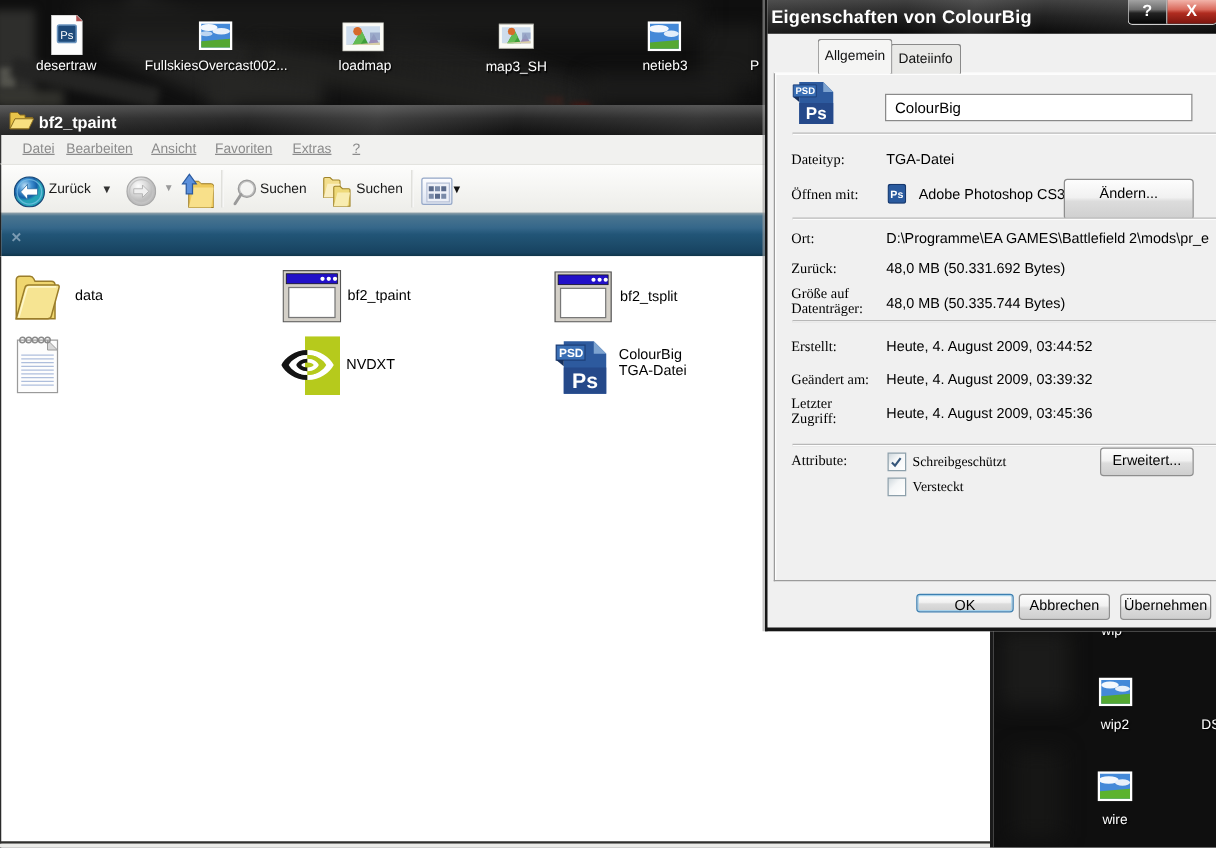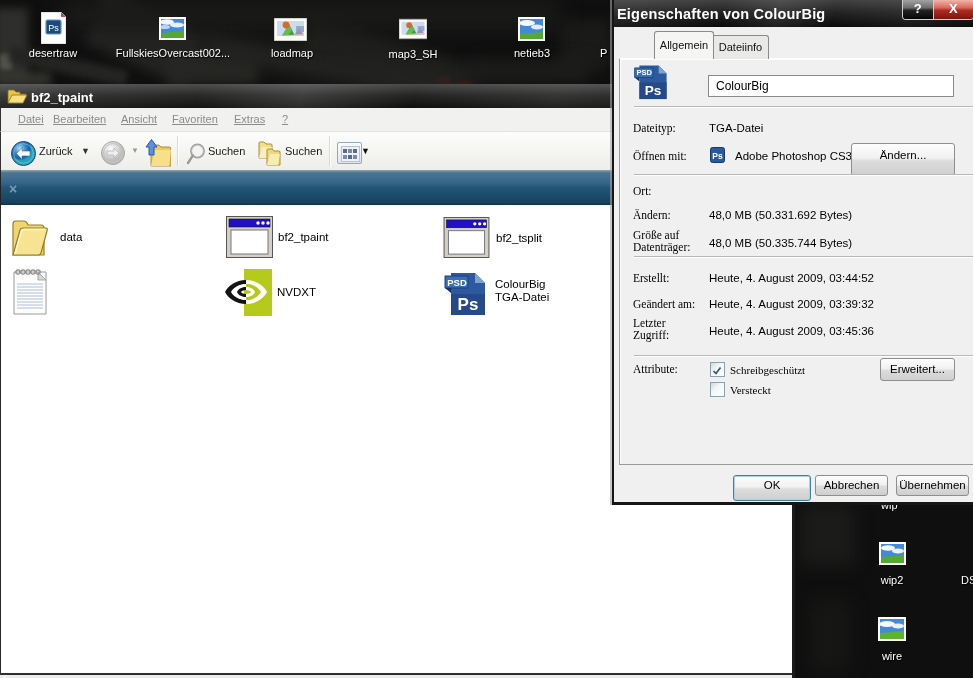--- a/index.html
+++ b/index.html
@@ -311,36 +311,37 @@
     <div class="dval" style="left:95px;top:122px">TGA-Datei</div>
   <div class="drow" style="left:19px;top:150px">Öffnen mit:</div>
   <svg style="position:absolute;left:96px;top:147px" width="15" height="16" viewBox="0 0 15 16">
     <rect x="0.5" y="0.5" width="14" height="15" rx="2" fill="#2a5a9e" stroke="#16386e"></rect>
     <text x="7.5" y="11.5" font-size="8.5" font-weight="bold" fill="#fff" text-anchor="middle" font-family="Liberation Sans">Ps</text>
   </svg>
   <div class="dval" style="left:121px;top:150px">Adobe Photoshop CS3</div>
   <div class="btn" style="left:237px;top:143px;width:104px;height:33px;line-height:22px">Ändern...</div>
   <div class="dsep" style="top:174px"></div>
   <div class="drow" style="left:19px;top:185px">Ort:</div>
-  <div class="drow" style="left:19px;top:209px">Ändern:</div>
+    <div class="dval" style="left:95px;top:185px">D:\Programme\EA GAMES\Battlefield 2\mods\pr_e</div>
+  <div class="drow" style="left:19px;top:209px">Zurück:</div>
     <div class="dval" style="left:95px;top:209px">48,0 MB (50.331.692 Bytes)</div>
   <div class="drow" style="left:19px;top:229px">Größe auf<br>Datenträger:</div>
     <div class="dval" style="left:95px;top:237px">48,0 MB (50.335.744 Bytes)</div>
   <div class="dsep" style="top:256px"></div>
   <div class="drow" style="left:19px;top:272px">Erstellt:</div>
     <div class="dval" style="left:95px;top:272px">Heute, 4. August 2009, 03:44:52</div>
   <div class="drow" style="left:19px;top:298px">Geändert am:</div>
     <div class="dval" style="left:95px;top:298px">Heute, 4. August 2009, 03:39:32</div>
   <div class="drow" style="left:19px;top:317px">Letzter<br>Zugriff:</div>
     <div class="dval" style="left:95px;top:325px">Heute, 4. August 2009, 03:45:36</div>
   <div class="dsep" style="top:355px"></div>
   <div class="drow" style="left:19px;top:363px">Attribute:</div>
   <div class="cb" style="left:96px;top:362px"><svg width="12" height="12" viewBox="0 0 12 12">
         <path d="M2.5,6 L5,8.5 L9.5,2.5" fill="none" stroke="#35567a" stroke-width="1.7"></path>
       </svg></div>
   <div class="drow" style="left:116px;top:364px;font-size:11px">Schreibgeschützt</div>
   <div class="btn" style="left:266px;top:358px;width:75px;height:23px;line-height:21px">Erweitert...</div>
   <div class="cb" style="left:96px;top:382px"></div>
   <div class="drow" style="left:116px;top:384px;font-size:11px">Versteckt</div>
-  <div class="btn" style="left:119px;top:475px;width:78px;height:26px;line-height:19px;border:1px solid #3c7fb1;box-shadow:inset 0 0 0 1px #a8d2ea">OK</div>
+  <div class="btn" style="left:119px;top:475px;width:78px;height:15px;line-height:19px;border:1px solid #3c7fb1;box-shadow:inset 0 0 0 1px #a8d2ea">OK</div>
   <div class="btn" style="left:201px;top:475px;width:73px;height:21px;line-height:19px">Abbrechen</div>
   <div class="btn" style="left:282px;top:475px;width:73px;height:21px;line-height:19px">Übernehmen</div>
 </div>
 
 </body></html>

